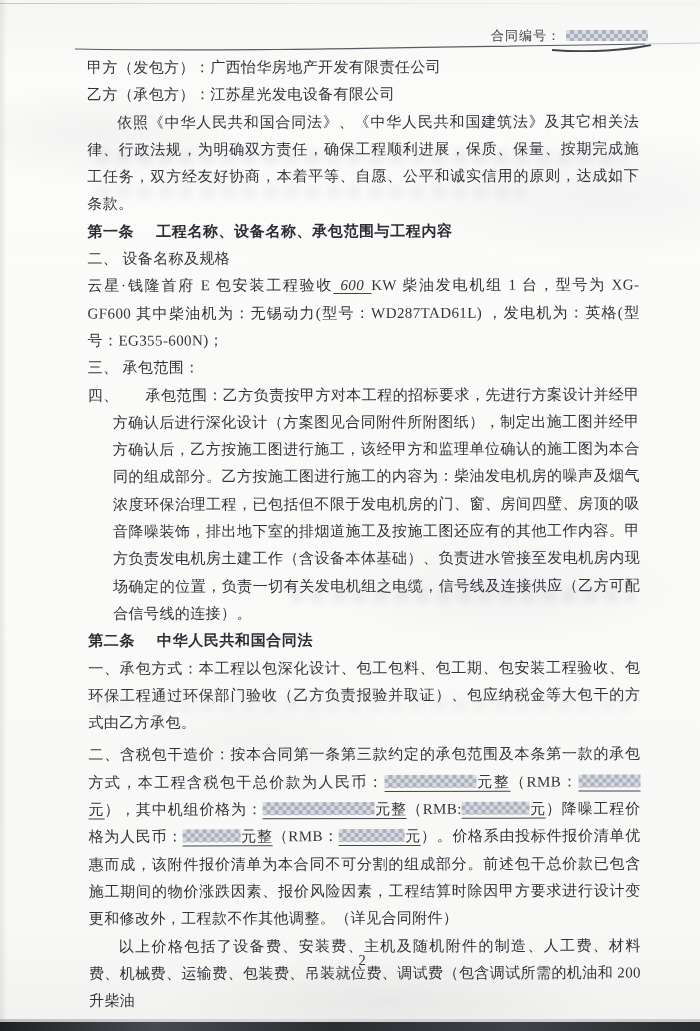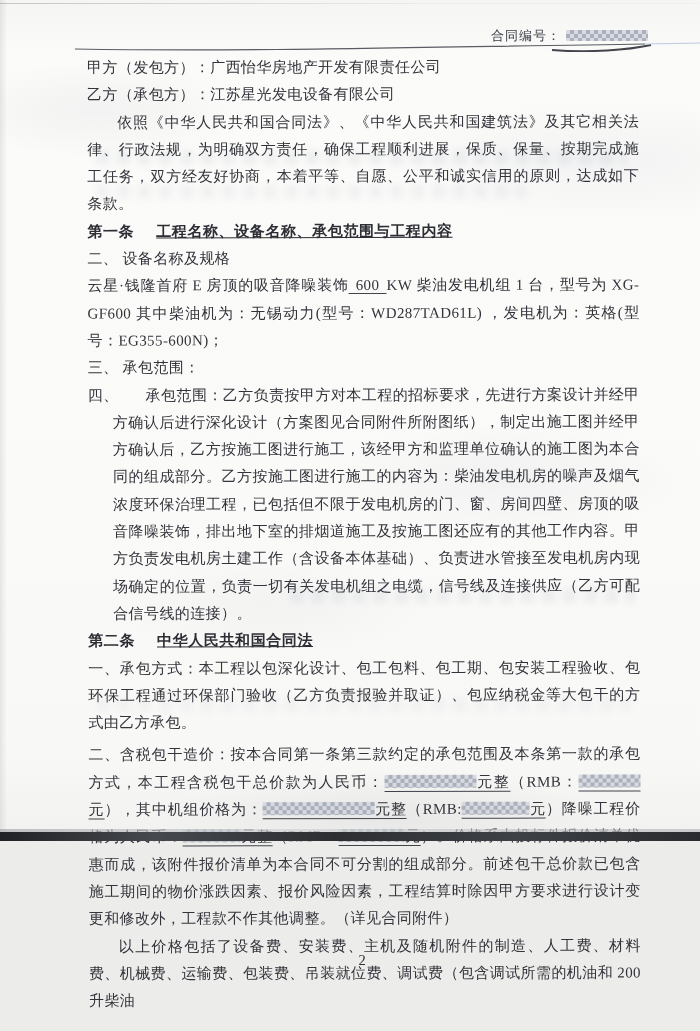--- a/index.html
+++ b/index.html
@@ -3,21 +3,21 @@
 <meta charset="utf-8">
 <title>Document</title>
 <style>
   html,body{margin:0;padding:0;}
   body{
     width:700px;height:1031px;overflow:hidden;
     background:#ececea;
     font-family:"Liberation Serif","DejaVu Serif",serif;
   }
   .page{
-    position:relative;width:700px;height:841px;
+    position:relative;width:700px;height:1031px;
     background:linear-gradient(180deg,#f5f5f3 0%,#fbfbf9 7%,#fafaf8 55%,#f8f8f6 90%,#f1f1ef 100%);
     color:#33343b;
   }
   
   .top-edge{
     position:absolute;top:3px;left:0;width:100%;height:1px;
     background:linear-gradient(90deg,rgba(150,150,156,.5),rgba(190,190,196,.2) 60%,rgba(160,160,166,.05));
   }
   .left-edge{
     position:absolute;left:0;top:0;bottom:0;width:7px;
@@ -69,26 +69,26 @@
   .hdr .redact{width:82px;height:11px;margin-left:5px;vertical-align:-1px;}
   
   .content{
     position:absolute;left:88px;top:54px;width:552px;
     font-size:15px;line-height:27.3px;letter-spacing:.4px;
     transform:rotate(-.12deg);
   }
   .content p{margin:0;text-align:justify;}
   p.indent{text-indent:2em;}
   p.art{font-weight:bold;letter-spacing:.6px;color:#2d2e35;}
-  .art-title{margin-left:22px;text-decoration:underline;}
+  .art-title{margin-left:22px;}
   p.hang{padding-left:25px;text-indent:-25px;}
   .hang-marker{margin-right:27px;}
   p.price{margin-top:5px;}
   .u{border-bottom:1.4px solid #41434b;padding-bottom:1px;}
-  .u-600{border-bottom:1.4px solid #41434b;padding:0 7px;}
+  .u-600{border-bottom:1.4px solid #41434b;padding:0 7px;font-style:italic;}
   .r-lg{width:92px;}  .r-md{width:112px;} .r-sm{width:58px;}
   .r-r1{width:62px;}  .r-r2{width:68px;}  .r-r3{width:66px;}
   
   .pagenum{
     position:absolute;top:952px;left:0;width:724px;text-align:center;
     font-size:14.5px;color:#2e2f35;
   }
 </style>
 </head>
 <body>
@@ -115,21 +115,21 @@
   <div class="content">
 
     <p>甲方（发包方）：广西怡华房地产开发有限责任公司</p>
     <p>乙方（承包方）：江苏星光发电设备有限公司</p>
     <p class="indent">依照《中华人民共和国合同法》、《中华人民共和国建筑法》及其它相关法律、行政法规，为明确双方责任，确保工程顺利进展，保质、保量、按期完成施工任务，双方经友好协商，本着平等、自愿、公平和诚实信用的原则，达成如下条款。</p>
 
     <p class="art"><span>第一条</span><span class="art-title">工程名称、设备名称、承包范围与工程内容</span></p>
 
     <p>二、 设备名称及规格</p>
 
-    <p><span>云星·钱隆首府 E 房顶的吸音降噪装饰</span><span class="u-600">600</span><span>KW 柴油发电机组 1 台，型号为 XG-GF600 其中柴油机为：无锡动力(型号：WD287TAD61L) ，发电机为：英格(型号：EG355-600N)；</span></p>
+    <p><span>云星·钱隆首府 E 包安装工程验收</span><span class="u-600">600</span><span>KW 柴油发电机组 1 台，型号为 XG-GF600 其中柴油机为：无锡动力(型号：WD287TAD61L) ，发电机为：英格(型号：EG355-600N)；</span></p>
 
     <p>三、 承包范围：</p>
 
     <p class="hang"><span class="hang-marker">四、</span><span>承包范围：乙方负责按甲方对本工程的招标要求，先进行方案设计并经甲方确认后进行深化设计（方案图见合同附件所附图纸），制定出施工图并经甲方确认后，乙方按施工图进行施工，该经甲方和监理单位确认的施工图为本合同的组成部分。乙方按施工图进行施工的内容为：柴油发电机房的噪声及烟气浓度环保治理工程，已包括但不限于发电机房的门、窗、房间四壁、房顶的吸音降噪装饰，排出地下室的排烟道施工及按施工图还应有的其他工作内容。甲方负责发电机房土建工作（含设备本体基础）、负责进水管接至发电机房内现场确定的位置，负责一切有关发电机组之电缆，信号线及连接供应（乙方可配合信号线的连接）。</span></p>
 
     <p class="art"><span>第二条</span><span class="art-title">中华人民共和国合同法</span></p>
 
     <p>一、承包方式：本工程以包深化设计、包工包料、包工期、包安装工程验收、包环保工程通过环保部门验收（乙方负责报验并取证）、包应纳税金等大包干的方式由乙方承包。</p>
 
     <p class="price"><span>二、含税包干造价：按本合同第一条第三款约定的承包范围及本条第一款的承包方式，本工程含税包干总价款为人民币：</span><span class="u"><span class="redact r-lg"></span><span>元整</span></span><span>（RMB：</span><span class="u"><span class="redact r-r1"></span><span>元</span></span><span>），其中机组价格为：</span><span class="u"><span class="redact r-md"></span><span>元整</span></span><span>（RMB:</span><span class="u"><span class="redact r-r2"></span><span>元</span></span><span>）降噪工程价格为人民币：</span><span class="u"><span class="redact r-sm"></span><span>元整</span></span><span>（RMB：</span><span class="u"><span class="redact r-r3"></span><span>元</span></span><span>）。价格系由投标件报价清单优惠而成，该附件报价清单为本合同不可分割的组成部分。前述包干总价款已包含施工期间的物价涨跌因素、报价风险因素，工程结算时除因甲方要求进行设计变更和修改外，工程款不作其他调整。（详见合同附件）</span></p>

